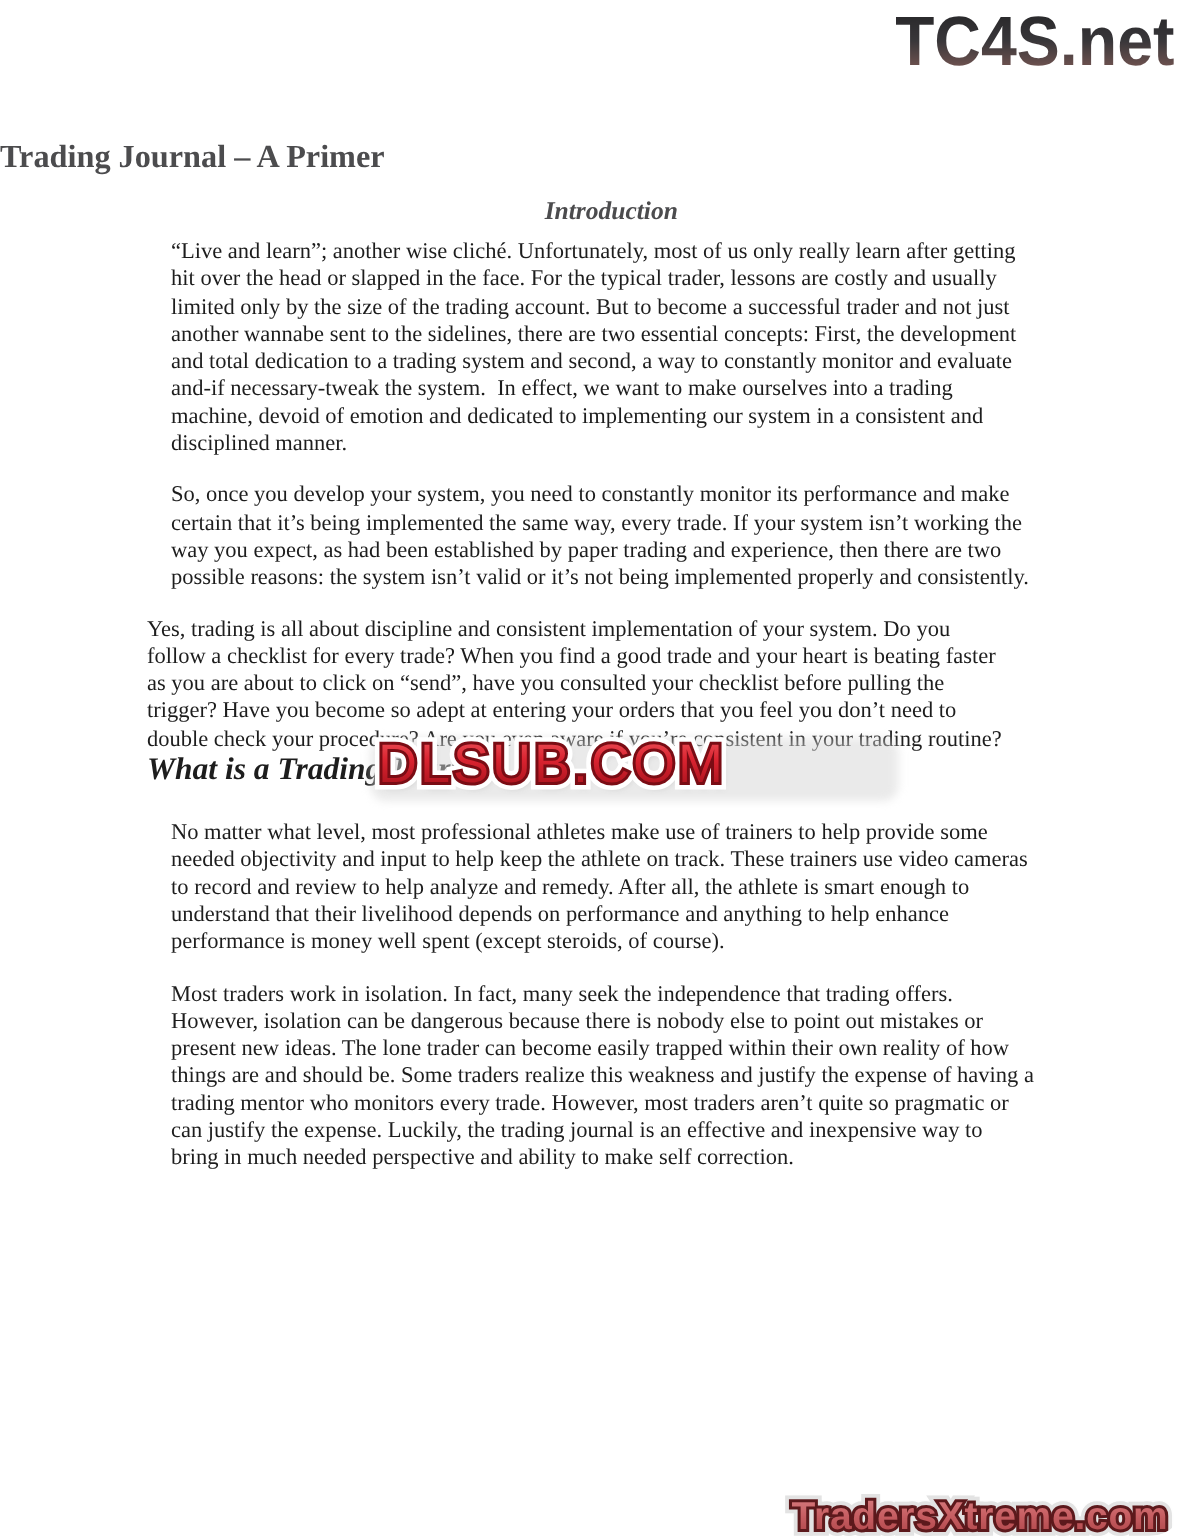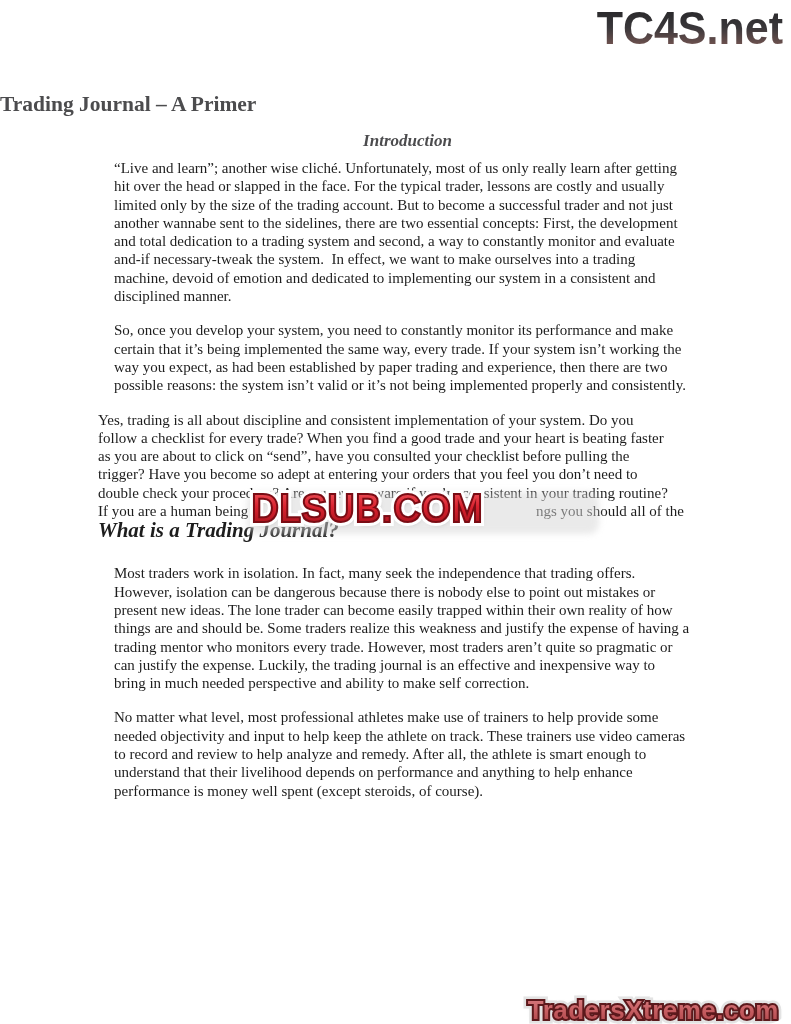--- a/index.html
+++ b/index.html
@@ -171,37 +171,33 @@
 disciplined manner.</p>
     <p class="para">So, once you develop your system, you need to constantly monitor its performance and make
 certain that it’s being implemented the same way, every trade. If your system isn’t working the
 way you expect, as had been established by paper trading and experience, then there are two
 possible reasons: the system isn’t valid or it’s not being implemented properly and consistently.</p>
     <p class="para tight">Yes, trading is all about discipline and consistent implementation of your system. Do you
 follow a checklist for every trade? When you find a good trade and your heart is beating faster
 as you are about to click on “send”, have you consulted your checklist before pulling the
 trigger? Have you become so adept at entering your orders that you feel you don’t need to
 double check your procedure? Are you even aware if you’re consistent in your trading routine?</p>
-    <div class="gap-line">
-      <span class="frag-left">If you are a human being</span>
-      <span class="frag-right">ngs you should all of the</span>
-    </div>
     <h3 class="section-heading">What is a Trading Journal?</h3>
+    <p class="para">No matter what level, most professional athletes make use of trainers to help provide some
+needed objectivity and input to help keep the athlete on track. These trainers use video cameras
+to record and review to help analyze and remedy. After all, the athlete is smart enough to
+understand that their livelihood depends on performance and anything to help enhance
+performance is money well spent (except steroids, of course).</p>
     <p class="para">Most traders work in isolation. In fact, many seek the independence that trading offers.
 However, isolation can be dangerous because there is nobody else to point out mistakes or
 present new ideas. The lone trader can become easily trapped within their own reality of how
 things are and should be. Some traders realize this weakness and justify the expense of having a
 trading mentor who monitors every trade. However, most traders aren’t quite so pragmatic or
 can justify the expense. Luckily, the trading journal is an effective and inexpensive way to
 bring in much needed perspective and ability to make self correction.</p>
-    <p class="para">No matter what level, most professional athletes make use of trainers to help provide some
-needed objectivity and input to help keep the athlete on track. These trainers use video cameras
-to record and review to help analyze and remedy. After all, the athlete is smart enough to
-understand that their livelihood depends on performance and anything to help enhance
-performance is money well spent (except steroids, of course).</p>
   </div>
 
   <div class="wm-halo"></div>
   <div class="watermark">
     <span class="layer wm-stroke">DLSUB.COM</span>
     <span class="layer wm-mid">DLSUB.COM</span>
     <span class="wm-fill">DLSUB.COM</span>
   </div>
 
   <div class="bottom-logo">

